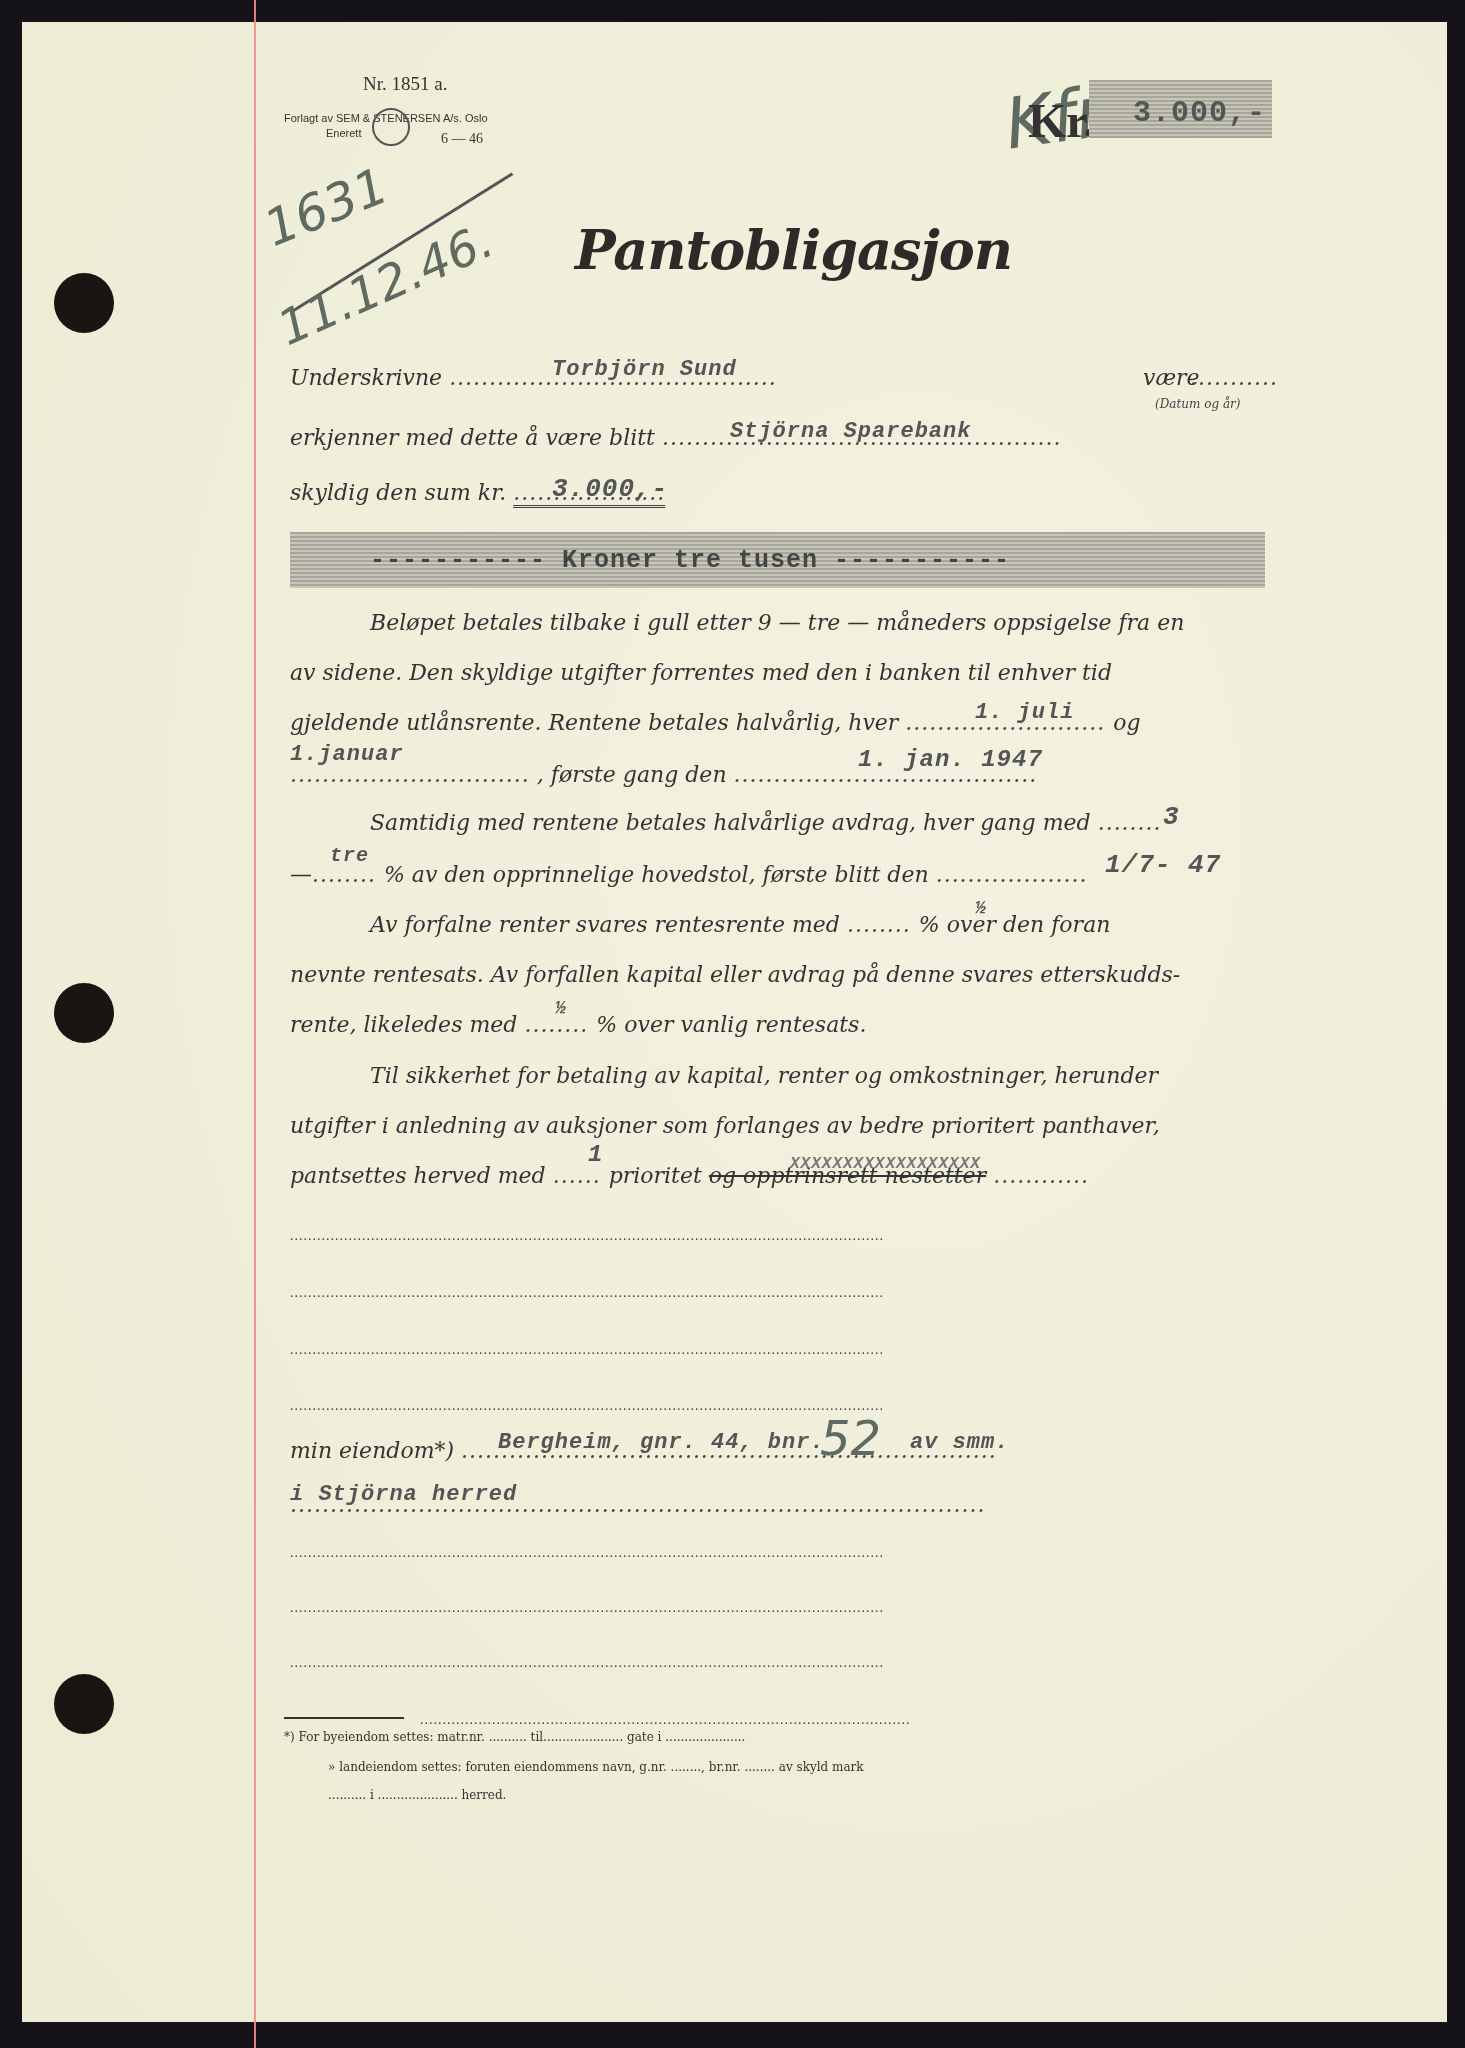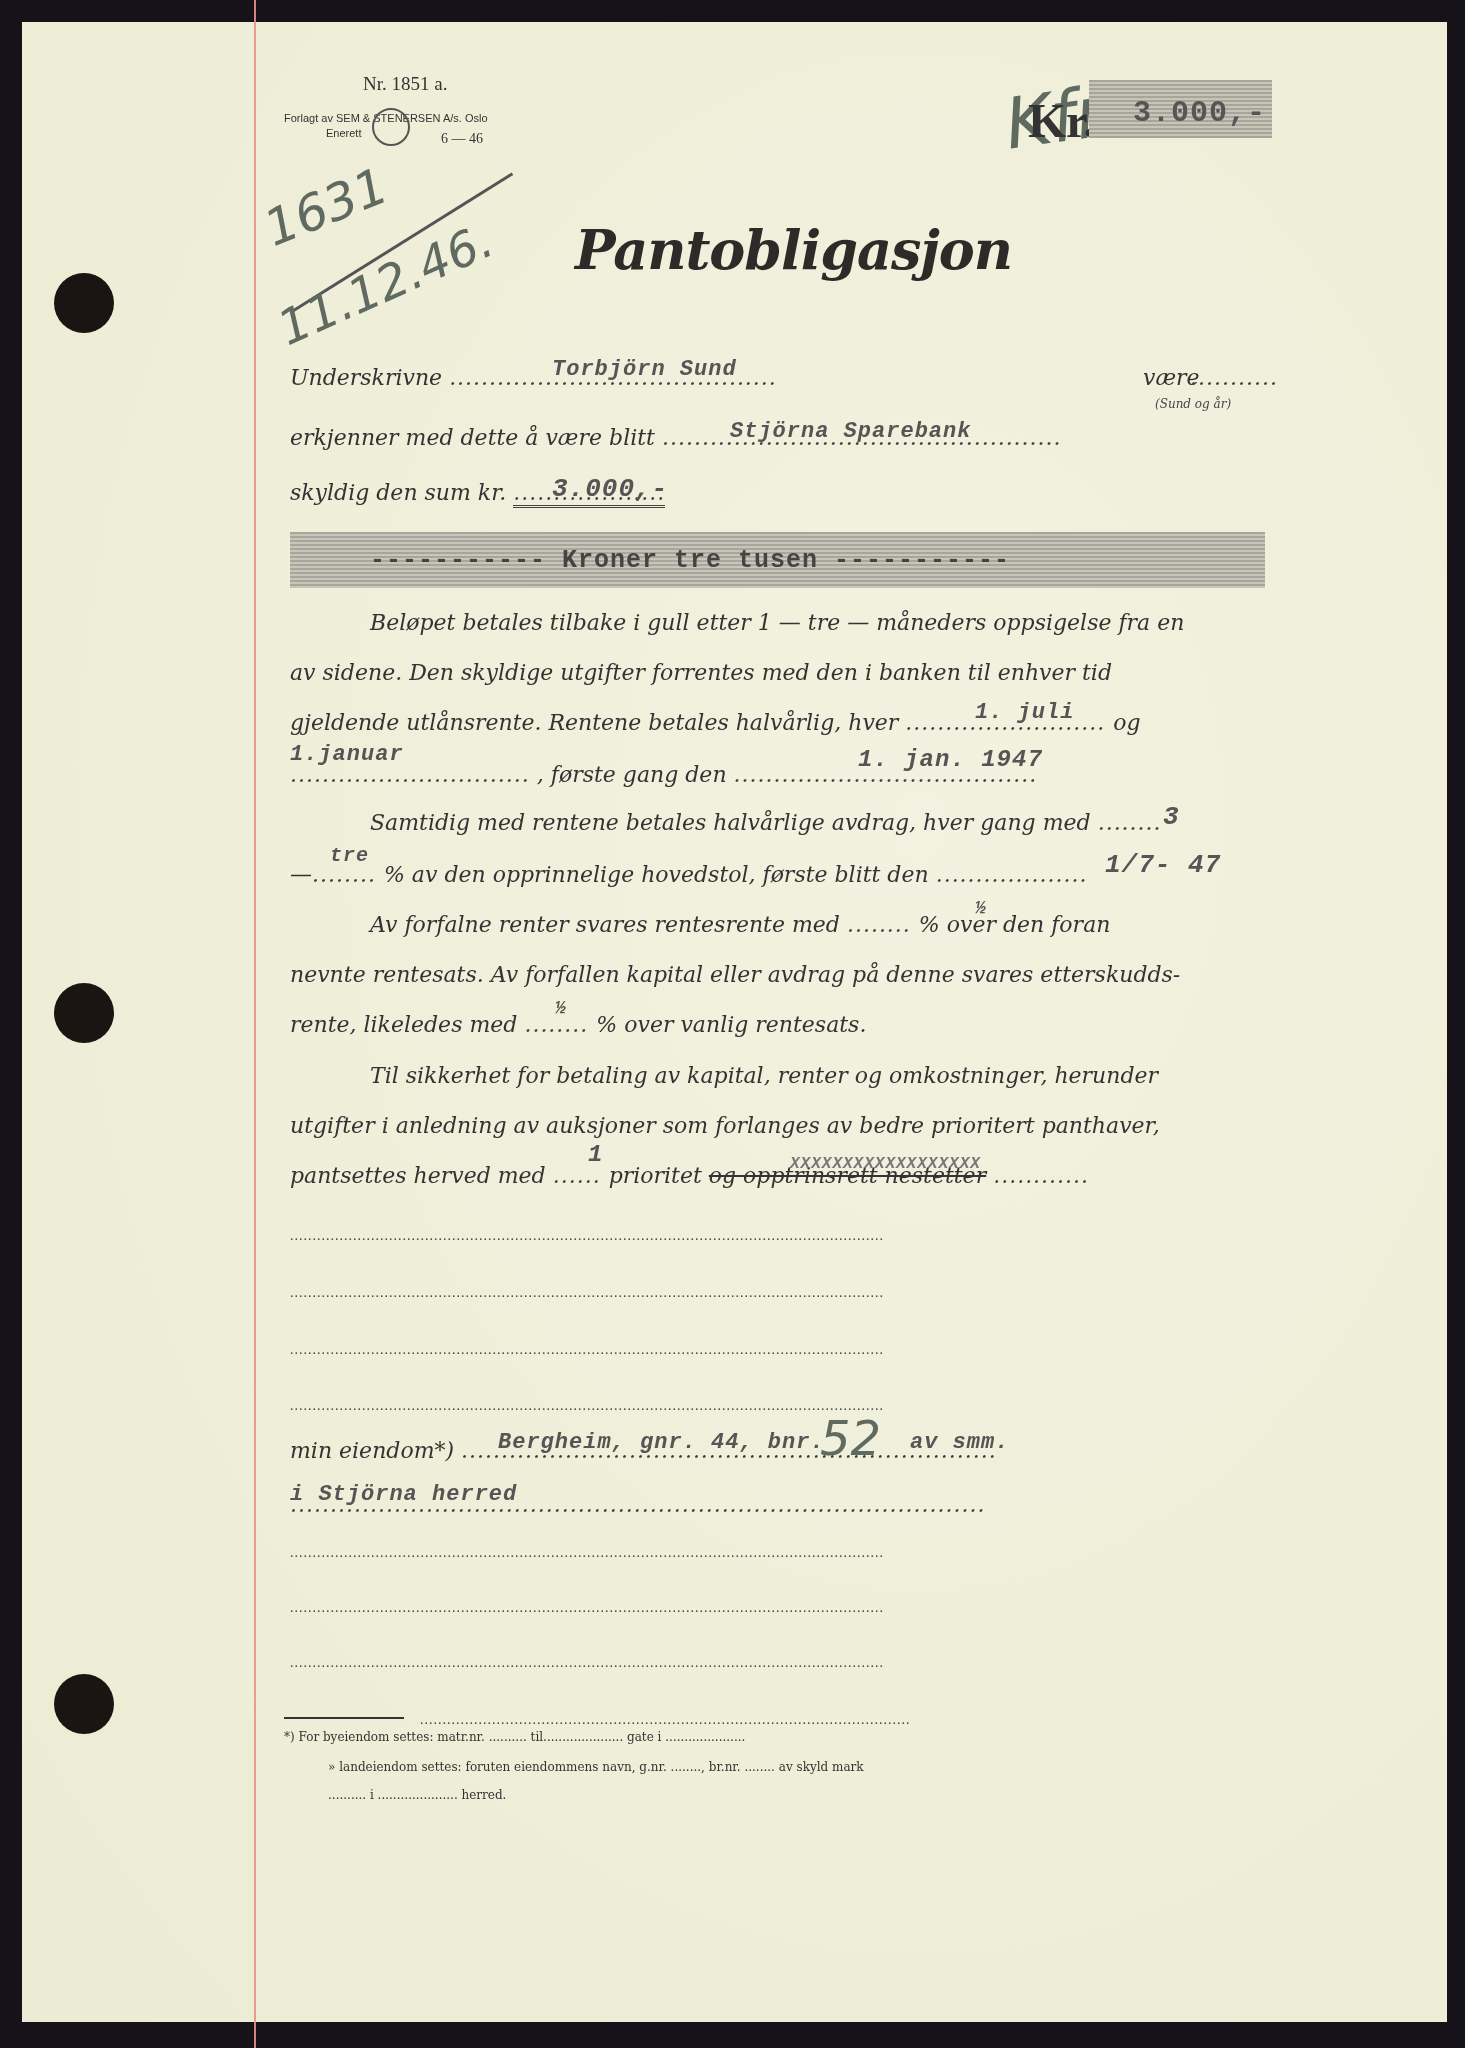--- a/index.html
+++ b/index.html
@@ -83,39 +83,39 @@
 <div class="abs hand reg-date" style="top:300px;left:292px;">11.12.46.</div>
 
 <div class="abs title">Pantobligasjon</div>
 
 <div class="row body-text" style="top:365px;">
   <span>Underskrivne</span>
   <span class="dots"> ......................................... </span>
   <span style="position:absolute;left:853px;">være</span>
   <span class="dots" style="position:absolute;left:900px;">...........</span>
   <span class="fill type" style="left:262px;top:-8px;font-size:22px;">Torbjörn Sund</span>
-  <span class="small" style="position:absolute;left:865px;top:32px;">(Sund og år)</span>
+  <span class="small" style="position:absolute;left:865px;top:32px;">(Datum og år)</span>
 </div>
 
 <div class="row body-text" style="top:425px;">
   <span>erkjenner med dette å være blitt</span>
   <span class="dots"> ..................................................</span>
   <span class="fill type" style="left:440px;top:-6px;font-size:22px;">Stjörna Sparebank</span>
 </div>
 
 <div class="row body-text" style="top:480px;">
   <span>skyldig den sum kr.</span>
   <span class="dots" style="border-bottom:3px double #444;"> ...................</span>
   <span class="fill type" style="left:262px;top:-6px;font-size:26px;">3.000,-</span>
 </div>
 
 <div class="abs amount-bar"></div>
 <div class="abs type amount-words">----------- Kroner tre tusen -----------</div>
 
-<div class="row body-text" style="top:610px;left:370px;">Beløpet betales tilbake i gull etter 1 — tre — måneders oppsigelse fra en</div>
+<div class="row body-text" style="top:610px;left:370px;">Beløpet betales tilbake i gull etter 9 — tre — måneders oppsigelse fra en</div>
 <div class="row body-text" style="top:660px;">av sidene. Den skyldige utgifter forrentes med den i banken til enhver tid</div>
 <div class="row body-text" style="top:710px;">
   <span>gjeldende utlånsrente. Rentene betales halvårlig, hver</span>
   <span class="dots"> ......................... </span>
   <span>og</span>
   <span class="fill type" style="left:685px;top:-10px;font-size:22px;">1. juli</span>
 </div>
 <div class="row body-text" style="top:762px;">
   <span class="dots">..............................</span>
   <span>, første gang den</span>

